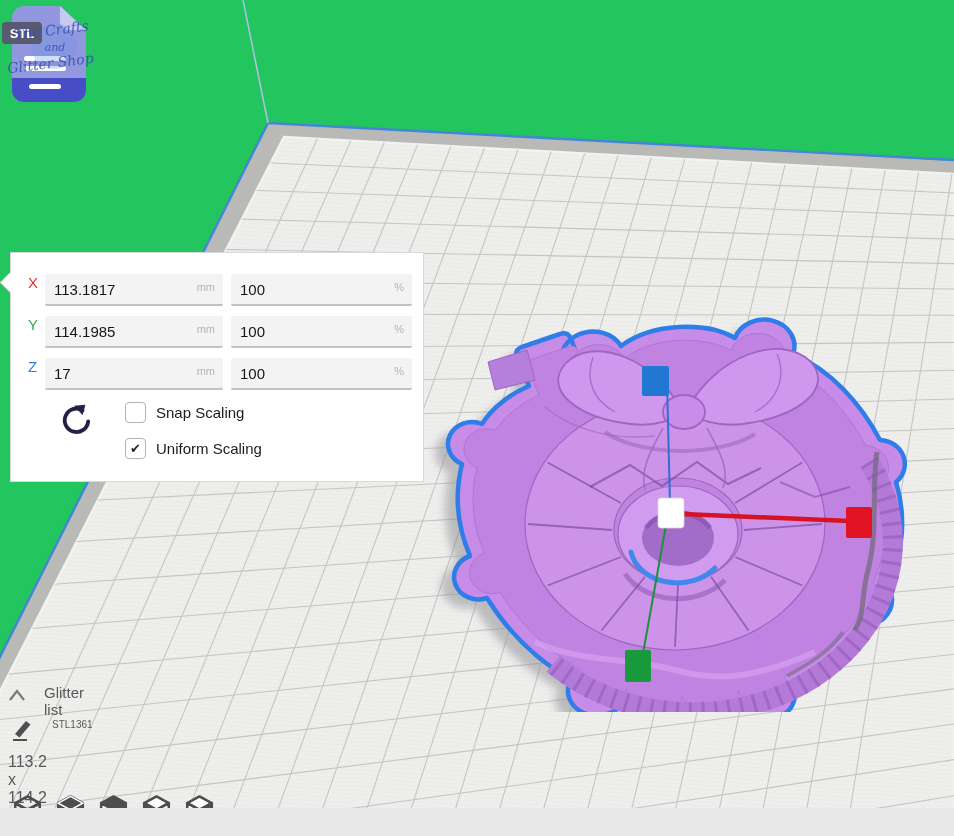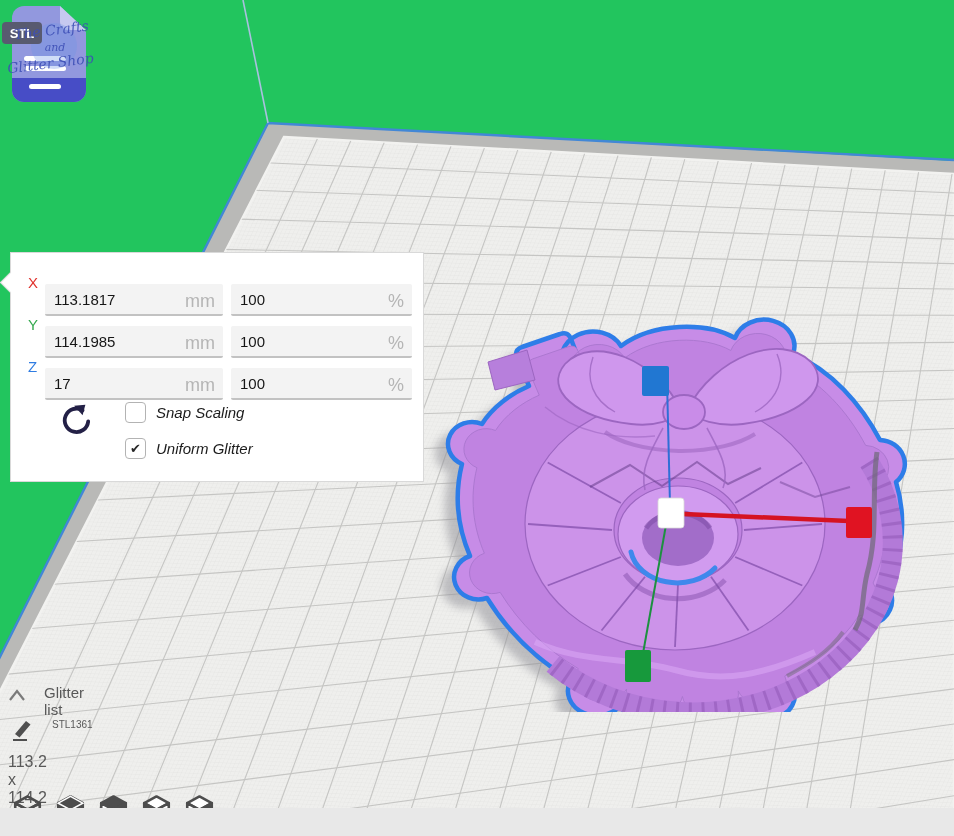--- a/index.html
+++ b/index.html
@@ -11,32 +11,32 @@
 
   
   .panel{position:absolute;left:10px;top:252px;width:414px;height:230px;
     background:#ffffff;border:1px solid #d9d9d9;box-sizing:border-box;z-index:30;}
   .panel::before{content:"";position:absolute;left:-8px;top:22px;width:14px;height:14px;
     background:#fff;border-left:1px solid #d9d9d9;border-bottom:1px solid #d9d9d9;
     transform:rotate(45deg);}
   .srow{position:absolute;left:0;width:100%;height:30px;}
   .srow .ax{position:absolute;left:17px;top:6px;font-size:15px;line-height:18px;}
   .ax-x{color:#e0332e}.ax-y{color:#35a94e}.ax-z{color:#2f7ce2}
-  .field{position:absolute;top:16px;height:30px;background:#f3f3f3;
+  .field{position:absolute;top:6px;height:30px;background:#f3f3f3;
     border-bottom:2px solid #c2c2c2;border-radius:2px;}
   .f-mm{left:34px;width:178px}
   .f-pct{left:220px;width:181px}
   .field input{width:100%;height:100%;background:transparent;border:none;outline:none;
     font-family:"Liberation Sans","DejaVu Sans",sans-serif;font-size:15px;color:#161616;
     padding:0 32px 0 9px;box-sizing:border-box;}
-  .field .unit{position:absolute;right:8px;top:7px;font-size:18px;color:#b5b5b5;pointer-events:none;}
+  .field .unit{position:absolute;right:8px;top:7px;font-size:11px;color:#b5b5b5;pointer-events:none;}
   .chk{position:absolute;left:114px;width:21px;height:21px;background:#fff;
     border:1px solid #b3b3b3;border-radius:4px;box-sizing:border-box;cursor:pointer;
     text-align:center;font-size:13px;line-height:19px;color:#262626;font-weight:bold;}
-  .chklabel{position:absolute;left:145px;font-size:15px;color:#1c1c1c;font-style:italic;}
+  .chklabel{position:absolute;left:145px;font-size:15px;color:#1c1c1c;}
 
   
   .objtext{position:absolute;color:#585858;z-index:20;}
 
   
   .viewbar{position:absolute;left:12px;top:793px;z-index:20;display:flex;gap:12px;}
   .viewbtn{width:31px;height:34px;cursor:pointer;background:transparent;border:none;padding:0;}
 
   
   .fileicon{position:absolute;left:2px;top:2px;width:94px;height:102px;z-index:25;}
@@ -243,21 +243,21 @@
 
     <svg class="abs" style="left:48px;top:150px" width="36" height="38" viewBox="0 0 32 34">
       <path d="M 21,6.5 A 10.5 10.5 0 1 0 26,16.5" fill="none" stroke="#232046" stroke-width="3.4" stroke-linecap="round"></path>
       <polygon points="13.5,2.5 23.5,1.5 21,11" fill="#232046"></polygon>
     </svg>
 
     <span class="chk" style="top:149px"></span>
     <span class="chklabel" style="top:151px">Snap Scaling</span>
 
     <span class="chk" style="top:185px"><span>✔</span></span>
-    <span class="chklabel" style="top:187px">Uniform Glitter</span>
+    <span class="chklabel" style="top:187px">Uniform Scaling</span>
   </div>
 
   <div class="abs" style="left:0;top:680px;z-index:20">
     <svg class="abs" style="left:6px;top:7px" width="22" height="16" viewBox="0 0 22 16">
       <polyline points="4,13 11,4 18,13" fill="none" stroke="#7a7a7a" stroke-width="2.2"></polyline>
     </svg>
     <span class="objtext" style="left:44px;top:4px;font-size:15px">Glitter list</span>
 
     <svg class="abs" style="left:10px;top:34px" width="26" height="28" viewBox="0 0 26 28">
       <path d="M5,20 L16,7 L20.5,10.5 L9.5,23.5 Z" fill="#4f4f4f"></path>

